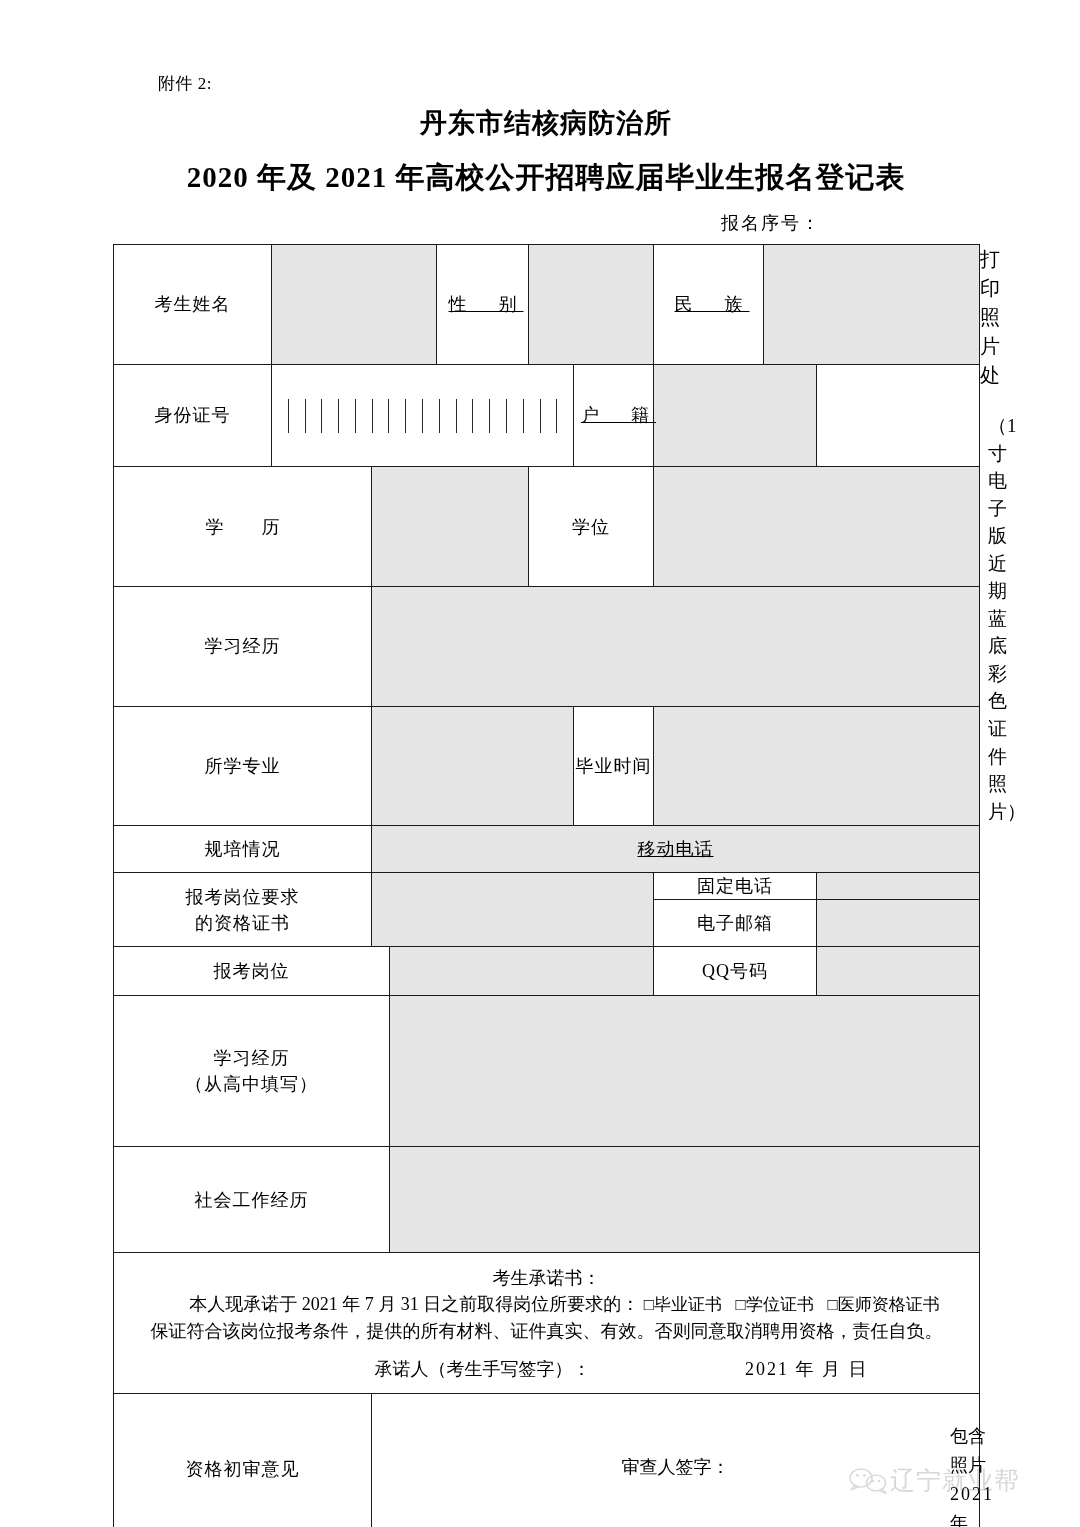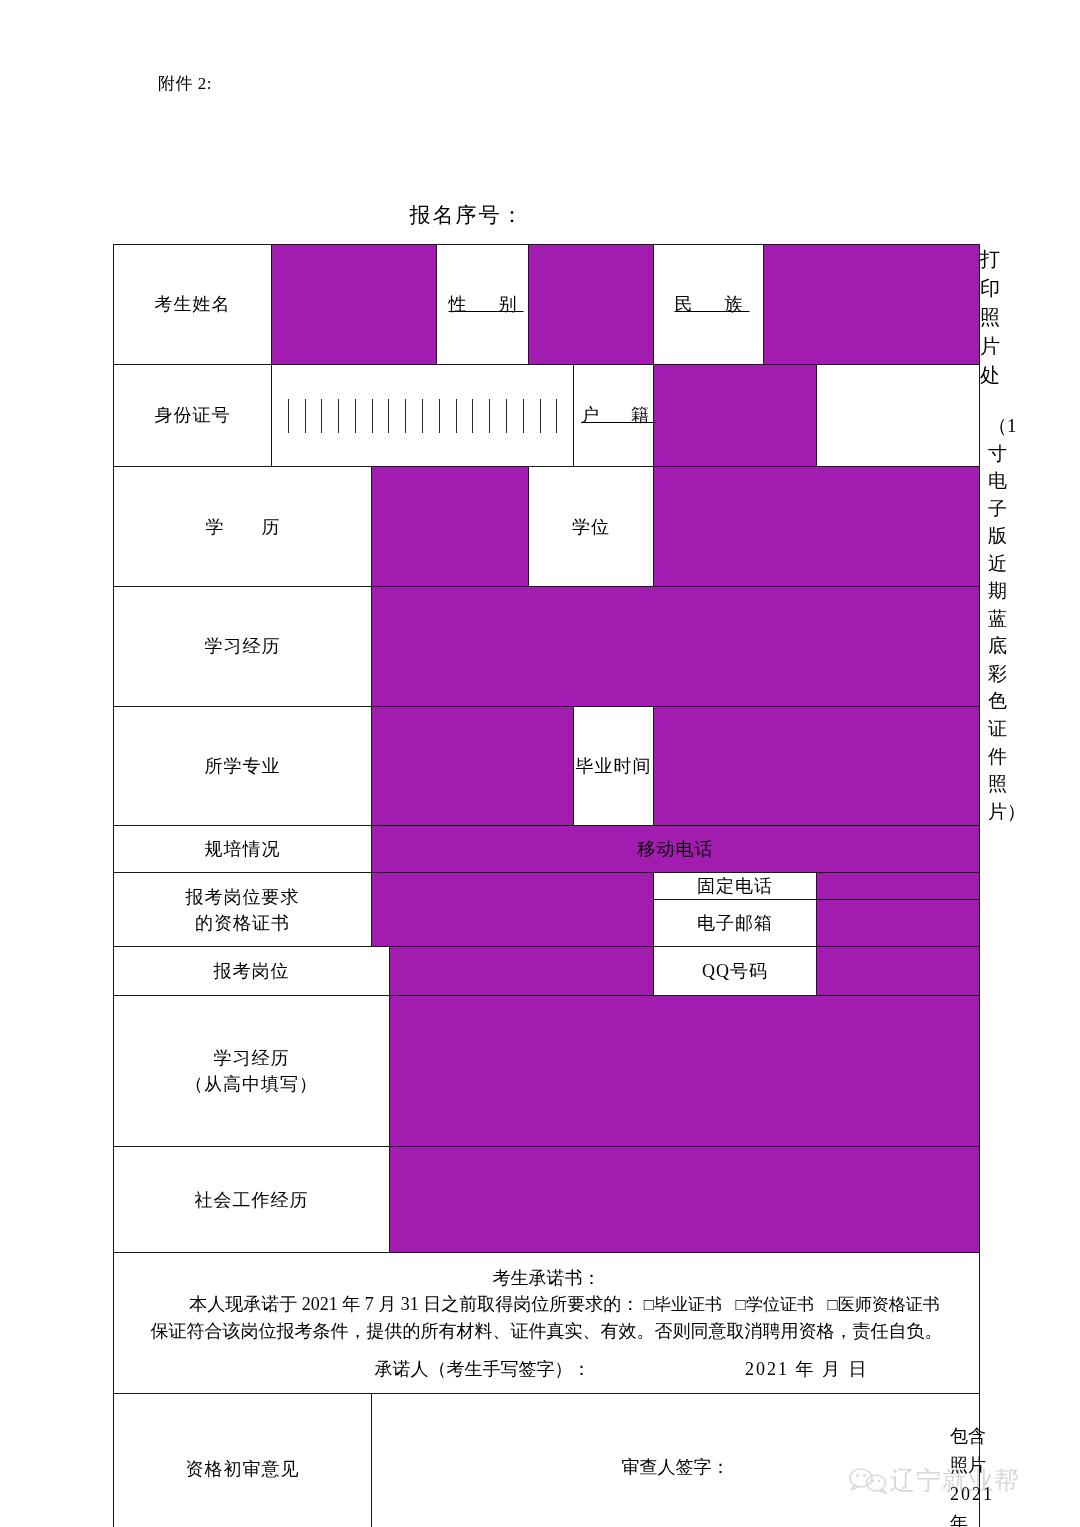--- a/index.html
+++ b/index.html
@@ -50,26 +50,26 @@
     font-size: 29px;
     font-weight: bold;
     letter-spacing: 1px;
     line-height: 44px;
     margin-top: 12px;
   }
 
   .serial-line {
     position: absolute;
     left: 113px;
-    top: 201px;
+    top: 211px;
     width: 866px;
-    text-align: center;
+    text-align: right;
     padding-right: 158px;
     box-sizing: border-box;
-    font-size: 21px;
+    font-size: 18px;
     letter-spacing: 2px;
   }
 
   
   table.form {
     position: absolute;
     left: 113px;
     top: 244px;
     width: 866px;
     border-collapse: collapse;
@@ -90,21 +90,21 @@
   }
   .lbl-sp {  
     letter-spacing: 10px;
     text-indent: 10px;
   }
   .lbl-sp2 { 
     letter-spacing: 7px;
     text-indent: 7px;
     text-decoration: underline;
   }
-  .val { background: #a21caf; }
+  .val { background: #e5e5e5; text-decoration: underline; }
 
   
   .idcells {
     display: flex;
     width: 100%;
     height: 100%;
   }
   .idcells i {
     display: block;
     flex: 1 1 0;
@@ -203,20 +203,24 @@
   }
   .wm-icon { width: 42px; height: 30px; display: block; }
 </style>
 </head>
 <body>
 
 <div class="page">
 
   <div class="attach-label">附件 2:</div>
 
+  <div class="title-block">
+    <div class="title-1">丹东市结核病防治所</div>
+    <div class="title-2">2020 年及 2021 年高校公开招聘应届毕业生报名登记表</div>
+  </div>
 
   <div class="serial-line">报名序号：</div>
 
   <table class="form">
     <colgroup>
       <col style="width:112px">
       <col style="width:46px">
       <col style="width:100px">
       <col style="width:18px">
       <col style="width:47px">

